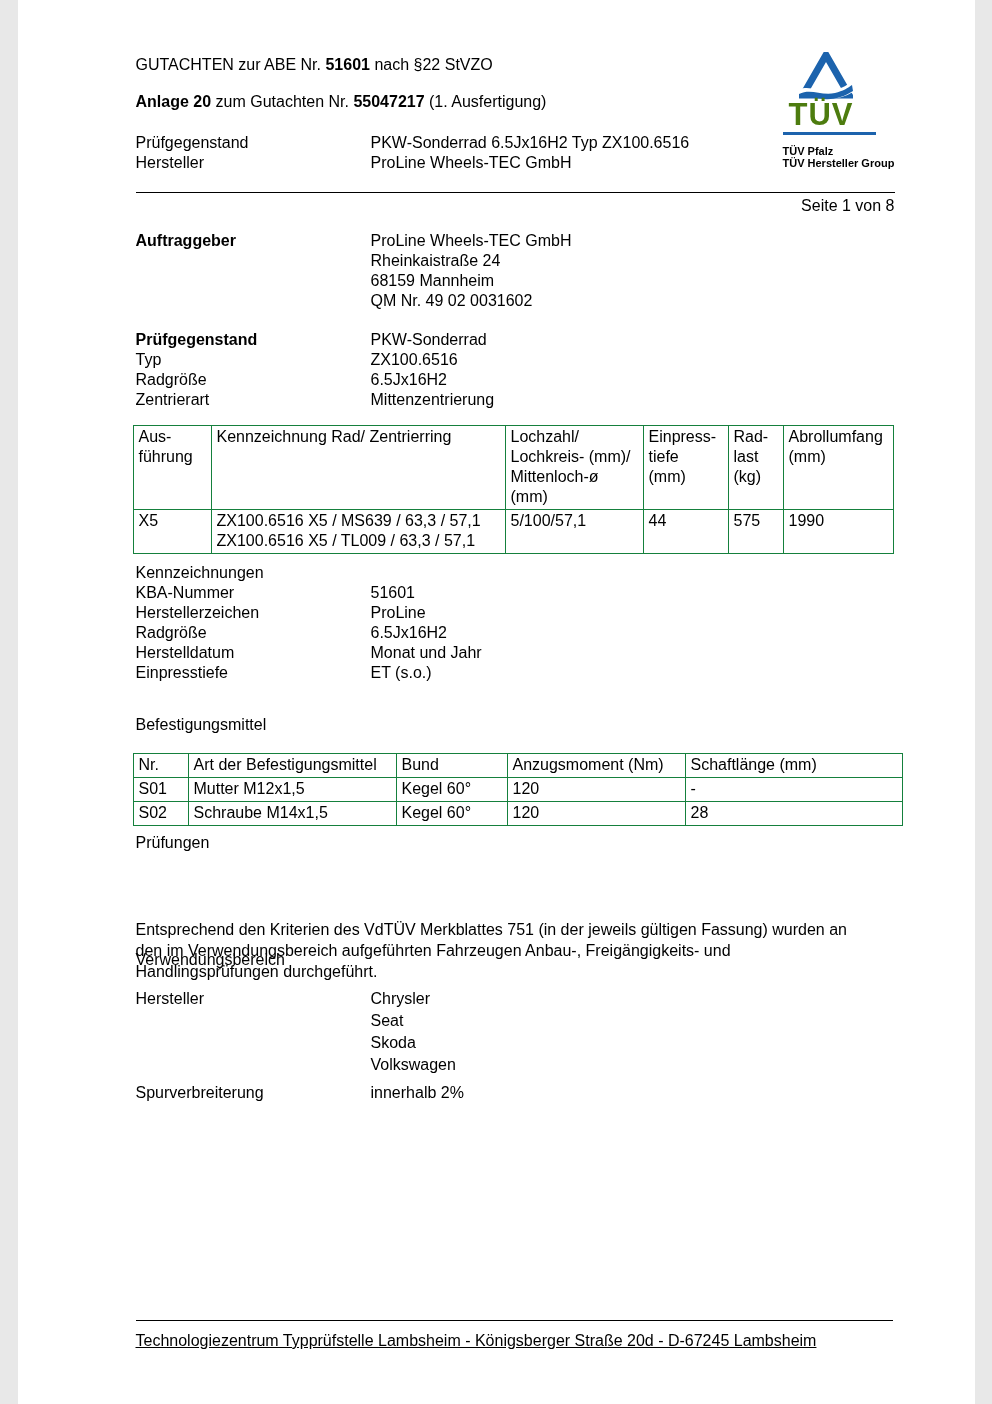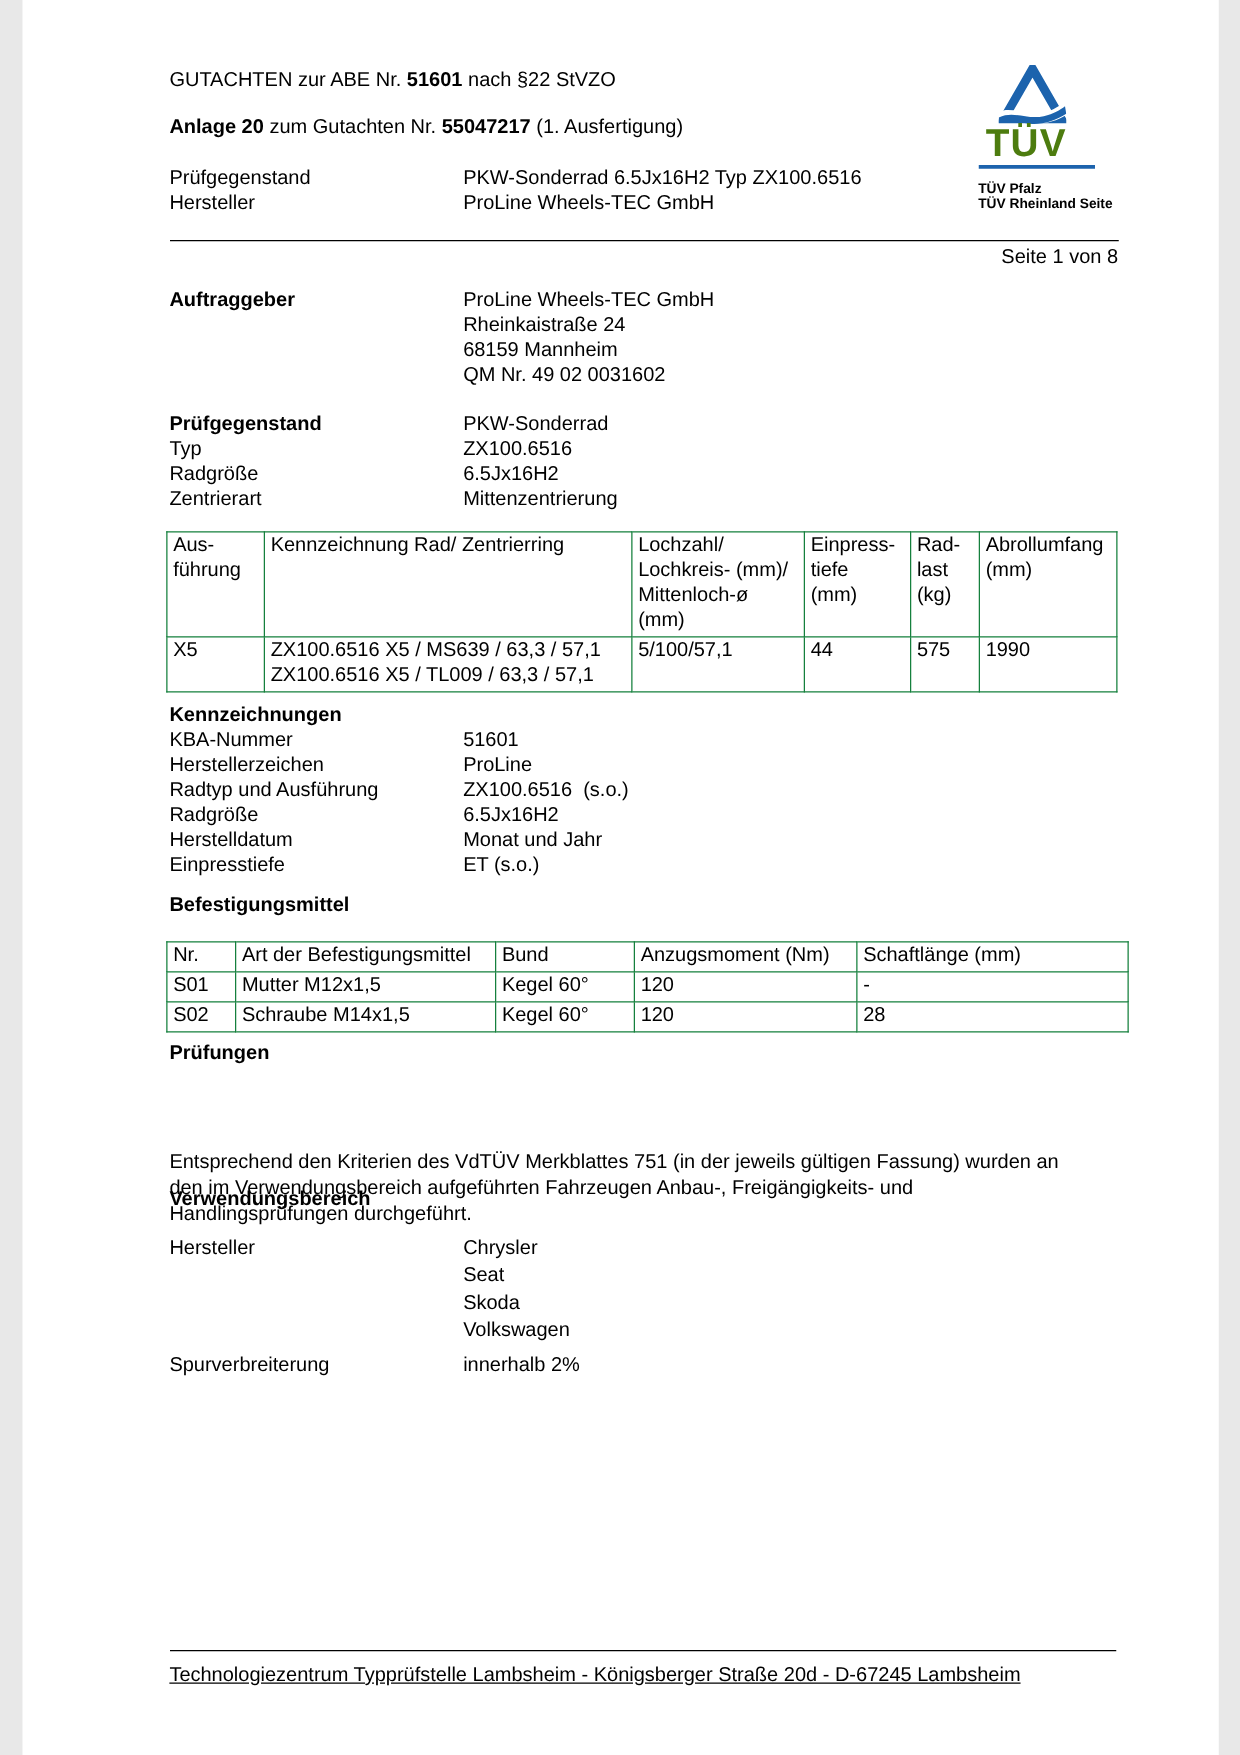--- a/index.html
+++ b/index.html
@@ -10,21 +10,21 @@
     margin:0 auto;
     font-family:"Liberation Sans",sans-serif;
     font-size:16px;line-height:20px;color:#000;
     overflow:hidden;
   }
   .abs{position:absolute;}
   .b{font-weight:bold;}
   .lv-row{display:flex;}
   .lv-label{width:235px;flex:none;}
   .lv-value{white-space:pre-wrap;}
-  .heading{font-weight:bold;}
+  .heading{font-weight:normal;}
   .rule{position:absolute;left:118px;width:759px;height:1px;background:#000;}
   table{border-collapse:collapse;table-layout:fixed;}
   td{border:1px solid #15803d;vertical-align:top;padding:1px 5px 2px 5px;
      white-space:pre-line;overflow:hidden;}
   
   #logo{position:absolute;left:765px;top:52px;width:120px;}
   #logo .tuv-word{position:absolute;left:6px;top:48px;font-size:31px;line-height:30px;
                   font-weight:bold;letter-spacing:1px;color:#4d7c0f;}
   #logo .tuv-rule{position:absolute;left:0;top:80px;width:93px;height:3px;}
   #logo .sub1{position:absolute;left:0;top:93px;font-size:11px;line-height:12px;font-weight:bold;white-space:nowrap;}
@@ -65,21 +65,21 @@
 
   <div id="logo">
     <svg class="abs" style="left:16px;top:0;" width="54" height="48" viewBox="0 0 54 48">
       <path d="M27 3 L50 43 L4 43 Z" fill="none" stroke="#1c63ad" stroke-width="7" stroke-linejoin="miter"></path>
       <path d="M-2 38 C 12 32, 22 42, 36 38 C 44 36, 48 33, 54 29 L54 40 C 44 46, 34 48, 24 46 C 14 44, 6 42, -2 45 Z" fill="#ffffff"></path>
       <path d="M0 42 C 12 36, 22 44, 36 41 C 44 39, 49 36, 53 33 L54 39 C 45 45, 34 48, 25 47 C 15 46, 8 44, 0 46 Z" fill="#1c63ad"></path>
     </svg>
     <div class="tuv-word">TÜV</div>
     <div class="tuv-rule" style="background:#1c63ad;"></div>
     <div class="sub1">TÜV Pfalz</div>
-    <div class="sub2">TÜV Rheinland Seite</div>
+    <div class="sub2">TÜV Hersteller Group</div>
   </div>
 
   <div class="rule" style="top:192px;"></div>
   <div id="seite">Seite 1 von 8</div>
 
   <div class="abs" style="top:231px;left:118px;width:660px;">
     <div class="lv-row">
       <span class="lv-label b">Auftraggeber</span>
       <span class="lv-value">ProLine Wheels-TEC GmbH
 Rheinkaistraße 24
@@ -150,24 +150,20 @@
   <div class="abs" style="top:583px;left:118px;width:660px;">
     <div class="lv-row">
       <span class="lv-label">KBA-Nummer</span>
       <span class="lv-value">51601</span>
     </div>
     <div class="lv-row">
       <span class="lv-label">Herstellerzeichen</span>
       <span class="lv-value">ProLine</span>
     </div>
     <div class="lv-row">
-      <span class="lv-label">Radtyp und Ausführung</span>
-      <span class="lv-value">ZX100.6516  (s.o.)</span>
-    </div>
-    <div class="lv-row">
       <span class="lv-label">Radgröße</span>
       <span class="lv-value">6.5Jx16H2</span>
     </div>
     <div class="lv-row">
       <span class="lv-label">Herstelldatum</span>
       <span class="lv-value">Monat und Jahr</span>
     </div>
     <div class="lv-row">
       <span class="lv-label">Einpresstiefe</span>
       <span class="lv-value">ET (s.o.)</span>

